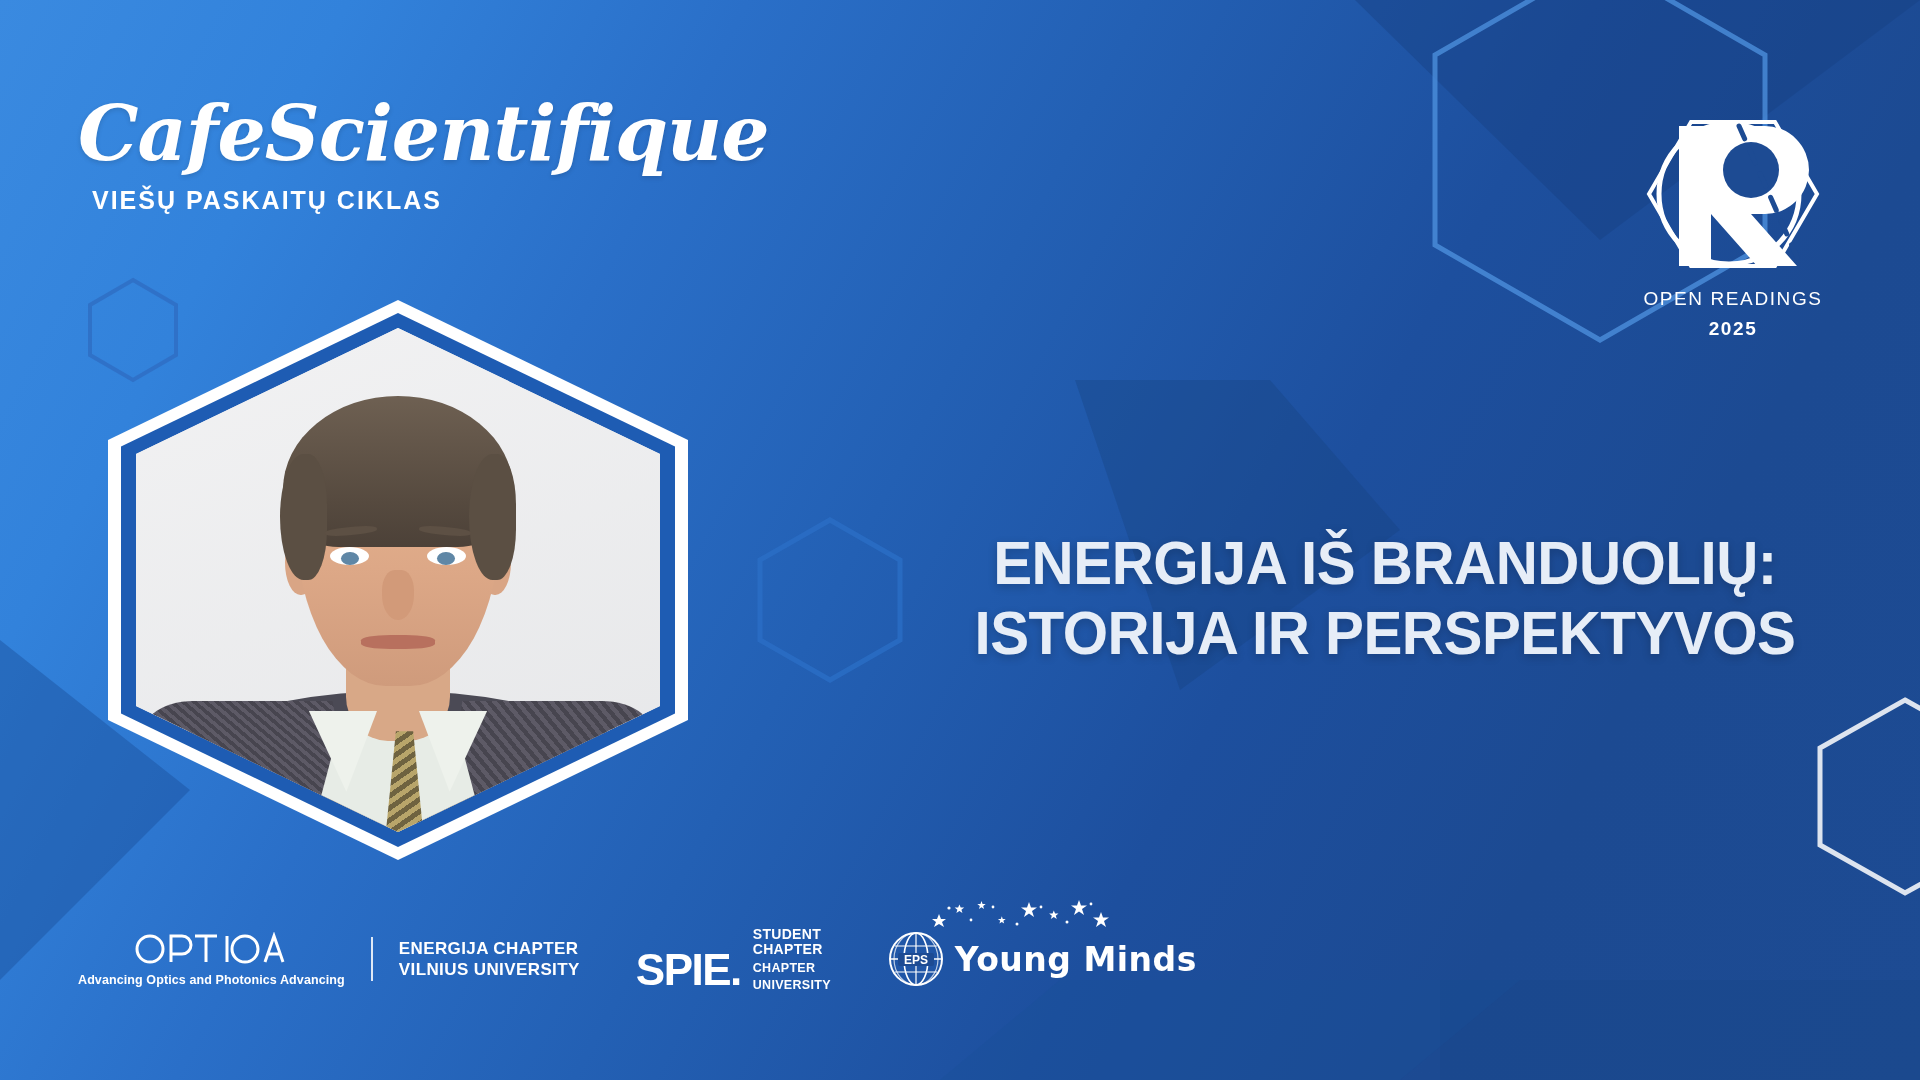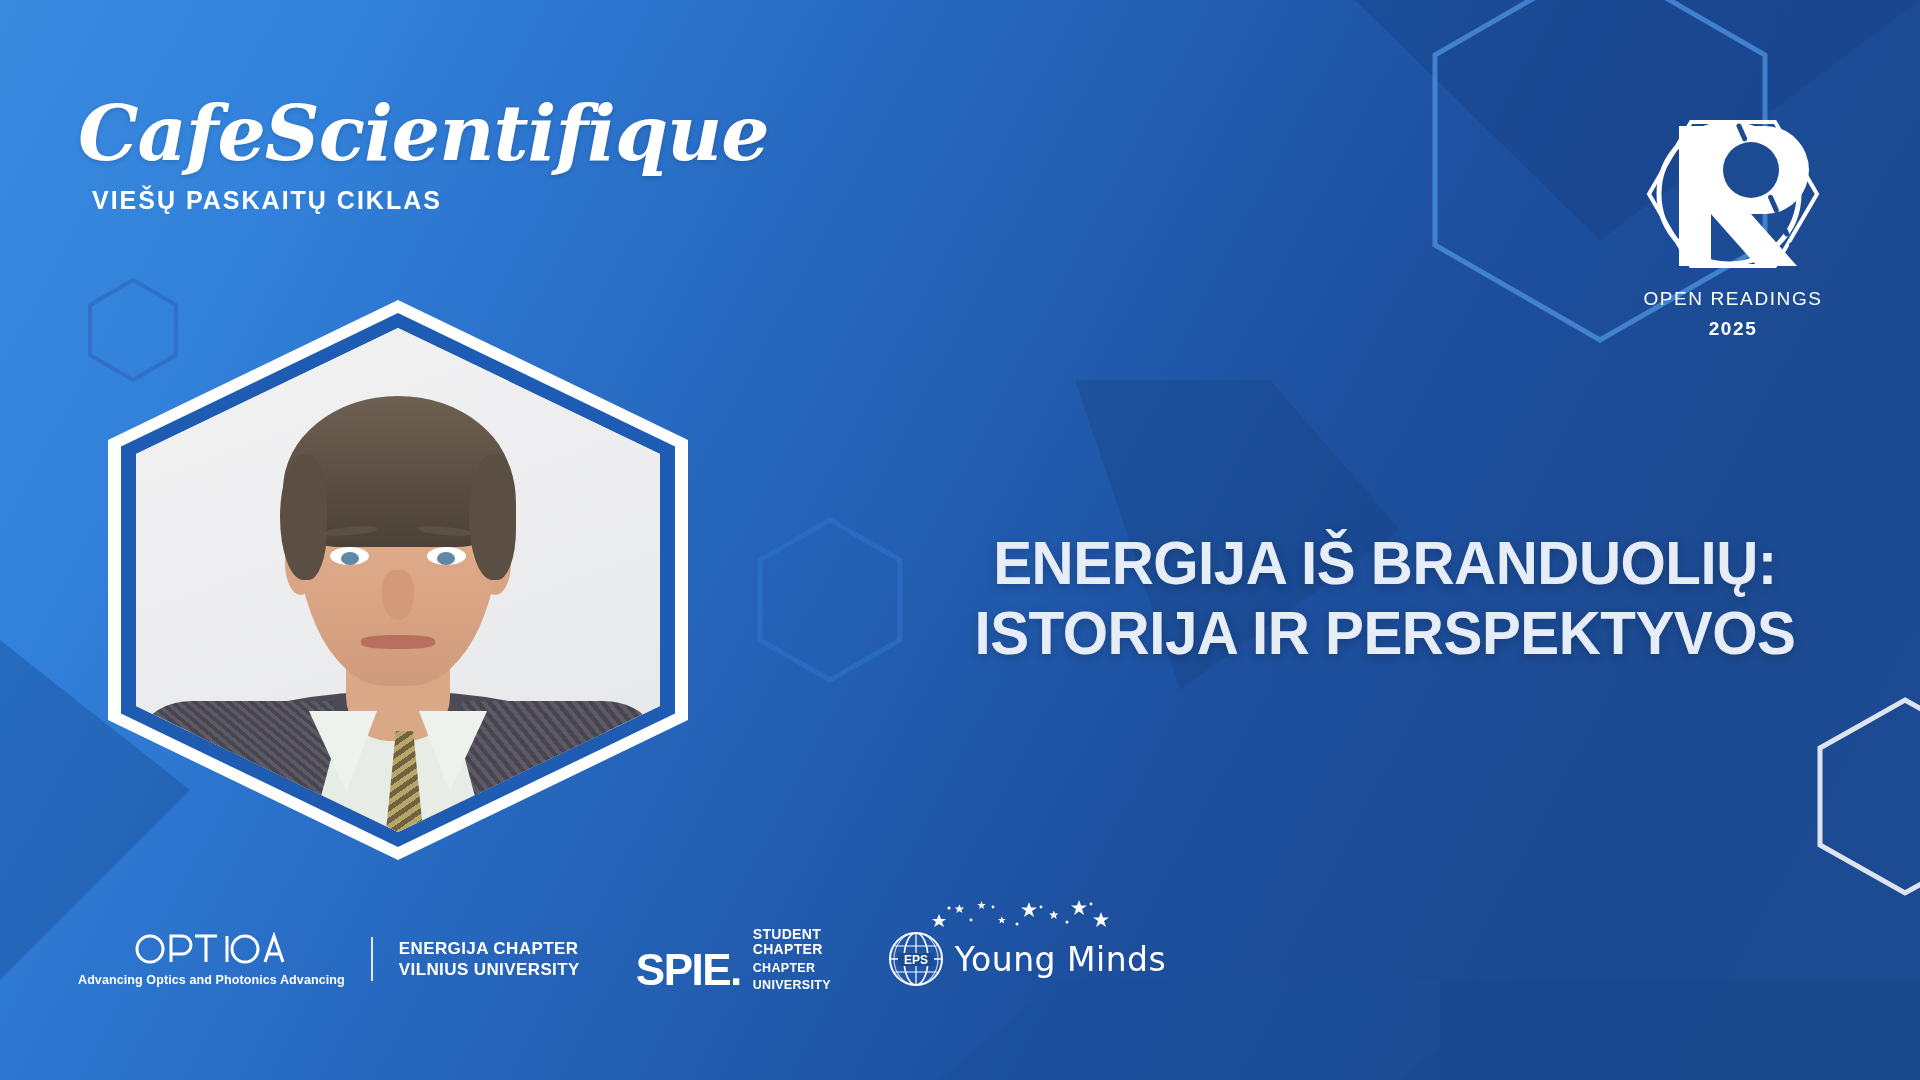--- a/index.html
+++ b/index.html
@@ -246,21 +246,21 @@
   #spie-word { font-size: 44px; font-weight: 700; letter-spacing: -1.5px; line-height: 1; }
   #spie-right { line-height: 1.12; }
   #spie-sc { font-size: 14px; font-weight: 700; letter-spacing: .3px; }
   #spie-uni { font-size: 12.5px; font-weight: 700; letter-spacing: .3px; margin-top: 3px; }
 
   
   #ym-block { display: flex; align-items: center; gap: 10px; position: relative; }
   #ym-globe { width: 58px; height: 58px; }
   #ym-text {
     font-family: "DejaVu Sans", sans-serif;
-    font-size: 33px; font-weight: 400; letter-spacing: .5px;
+    font-size: 33px; font-weight: 700; letter-spacing: .5px;
     color: #fff; white-space: nowrap;
   }
   #ym-stars { position: absolute; left: 42px; top: -32px; width: 190px; height: 52px; }
 </style>
 </head>
 <body>
 
 <div id="poster">
 
   <div class="bg-layer">

